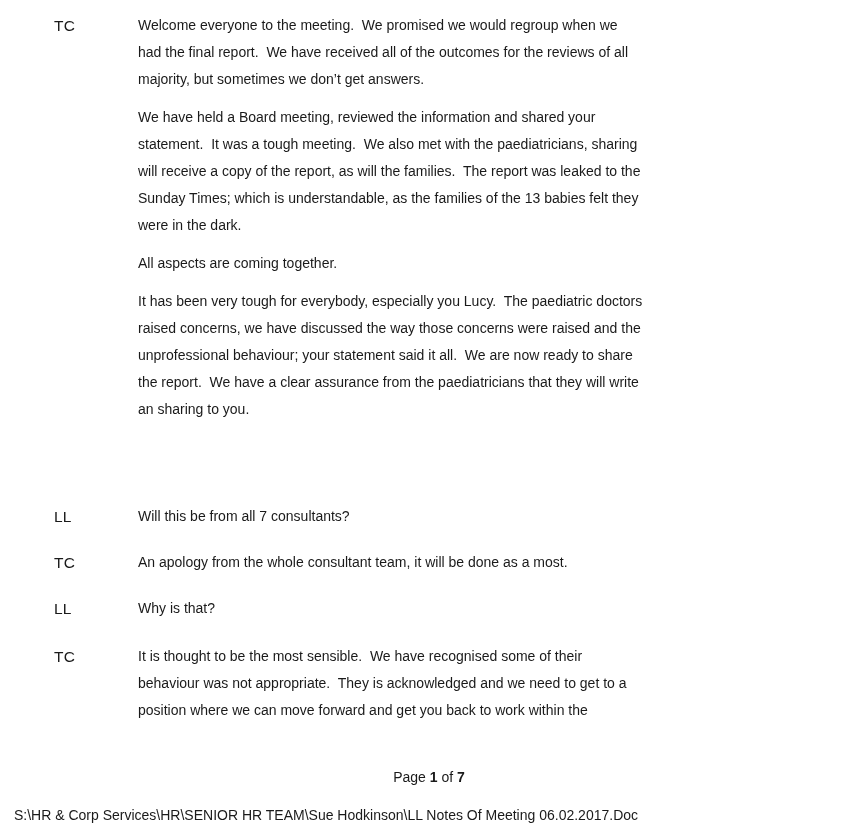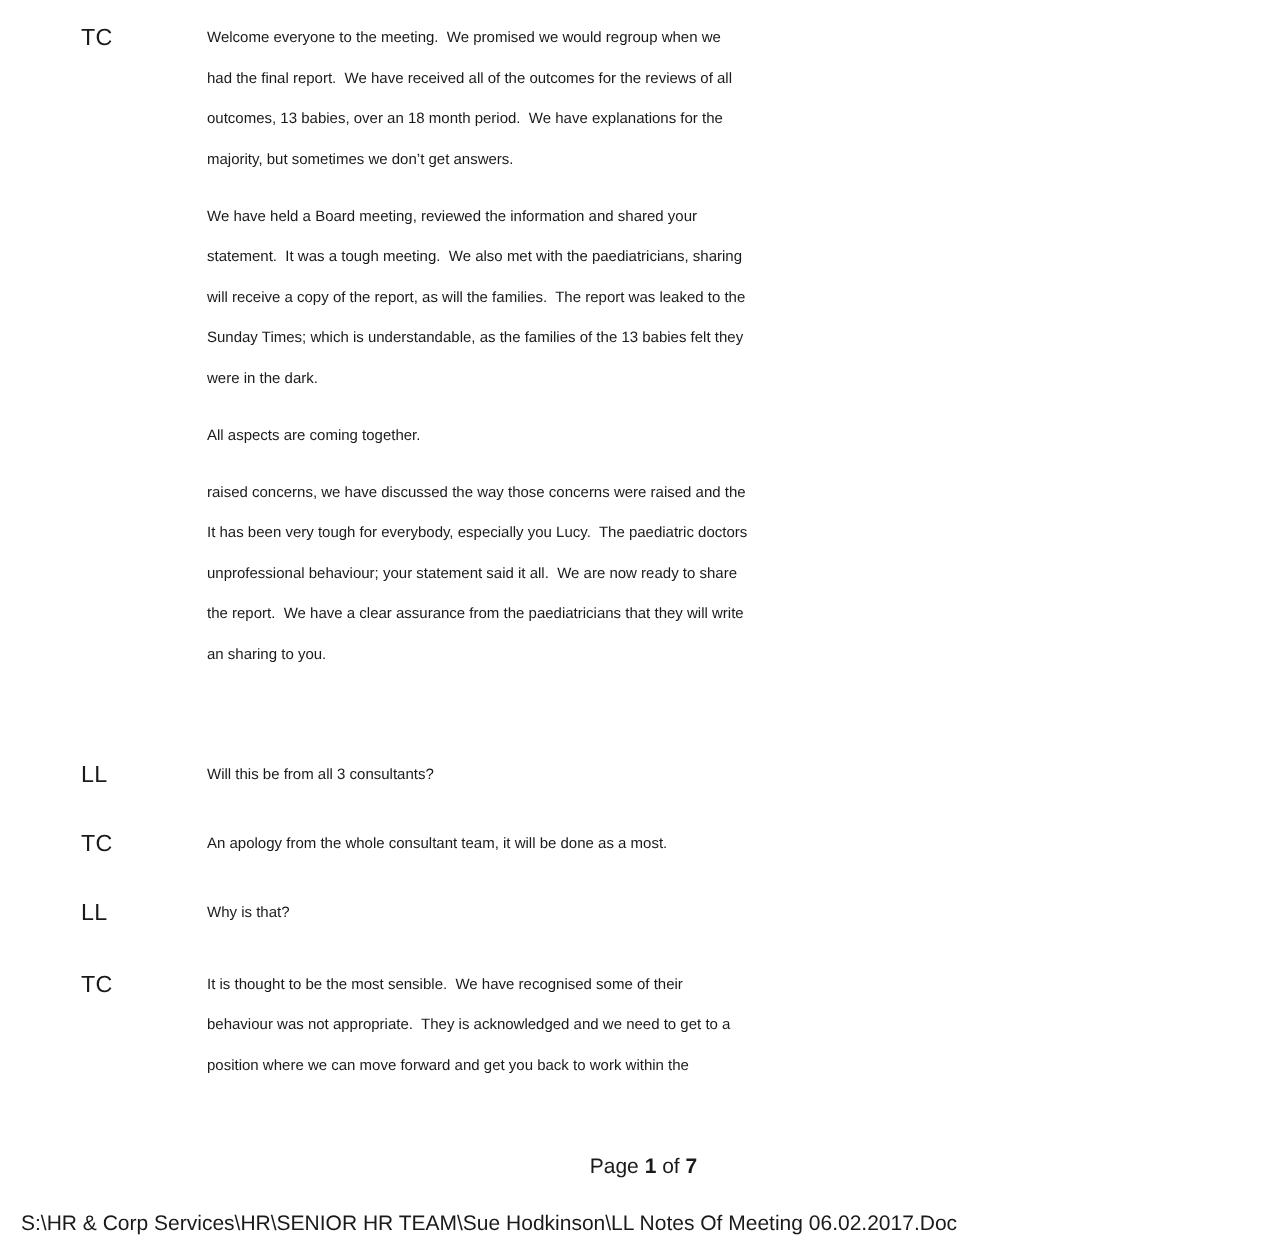--- a/index.html
+++ b/index.html
@@ -35,21 +35,21 @@
       line-height: 27px;
       letter-spacing: 0.2px;
     }
     .speech {
       position: absolute;
       left: 138px;
       top: 0;
       width: 660px;
     }
     .para {
-      font-size: 10px;
+      font-size: 14px;
       line-height: 27px;
       margin: 0 0 11px 0;
       white-space: nowrap;
     }
     .line {
       display: block;
       height: 27px;
     }
     .page-number {
       position: absolute;
@@ -76,48 +76,47 @@
 <body>
 
 <div class="page">
 
   <div class="entry" style="top:12px;">
     <div class="speaker">TC</div>
     <div class="speech">
       <div class="para">
         <span class="line" style="white-space: pre;">Welcome everyone to the meeting.  We promised we would regroup when we</span>
         <span class="line" style="white-space: pre;">had the final report.  We have received all of the outcomes for the reviews of all</span>
-        <span class="line" style="white-space: pre;">outcomes, 13 babies, over an 18 month period.  We have explanations for the</span>
         <span class="line" style="white-space: pre;">majority, but sometimes we don’t get answers.</span>
       </div>
       <div class="para">
         <span class="line" style="white-space: pre;">We have held a Board meeting, reviewed the information and shared your</span>
         <span class="line" style="white-space: pre;">statement.  It was a tough meeting.  We also met with the paediatricians, sharing</span>
         <span class="line" style="white-space: pre;">will receive a copy of the report, as will the families.  The report was leaked to the</span>
         <span class="line" style="white-space: pre;">Sunday Times; which is understandable, as the families of the 13 babies felt they</span>
         <span class="line" style="white-space: pre;">were in the dark.</span>
       </div>
       <div class="para">
         <span class="line" style="white-space: pre;">All aspects are coming together.</span>
       </div>
       <div class="para">
+        <span class="line" style="white-space: pre;">It has been very tough for everybody, especially you Lucy.  The paediatric doctors</span>
         <span class="line" style="white-space: pre;">raised concerns, we have discussed the way those concerns were raised and the</span>
-        <span class="line" style="white-space: pre;">It has been very tough for everybody, especially you Lucy.  The paediatric doctors</span>
         <span class="line" style="white-space: pre;">unprofessional behaviour; your statement said it all.  We are now ready to share</span>
         <span class="line" style="white-space: pre;">the report.  We have a clear assurance from the paediatricians that they will write</span>
         <span class="line" style="white-space: pre;">an sharing to you.</span>
       </div>
     </div>
   </div>
 
   <div class="entry" style="top:503px;">
     <div class="speaker">LL</div>
     <div class="speech">
       <div class="para">
-        <span class="line" style="white-space: pre;">Will this be from all 3 consultants?</span>
+        <span class="line" style="white-space: pre;">Will this be from all 7 consultants?</span>
       </div>
     </div>
   </div>
 
   <div class="entry" style="top:549px;">
     <div class="speaker">TC</div>
     <div class="speech">
       <div class="para">
         <span class="line" style="white-space: pre;">An apology from the whole consultant team, it will be done as a most.</span>
       </div>

